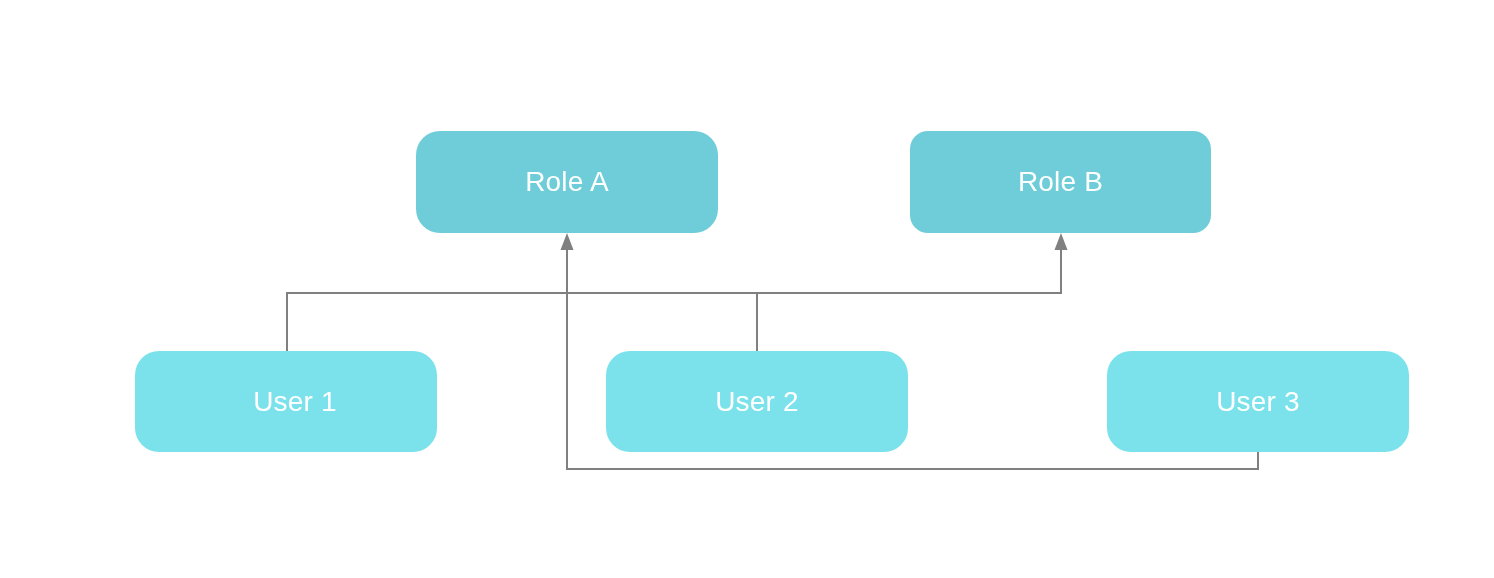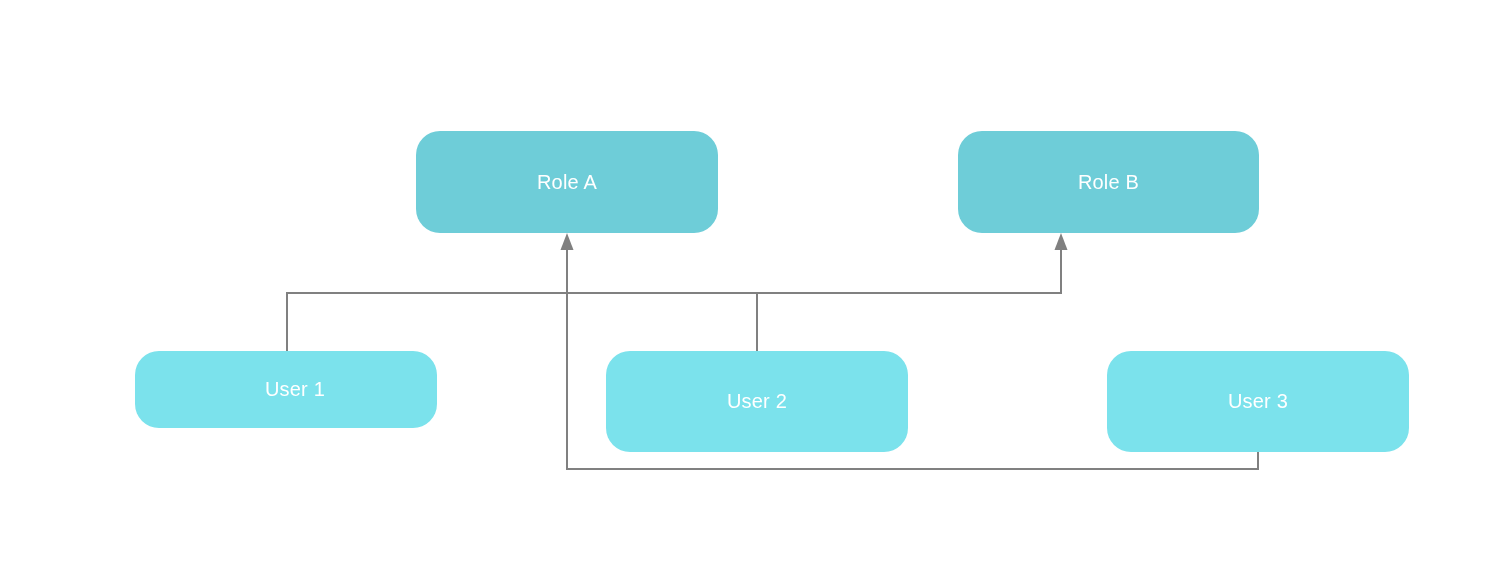--- a/index.html
+++ b/index.html
@@ -22,31 +22,31 @@
     pointer-events: none;
   }
 
   .node {
     position: absolute;
     border-radius: 24px;
     display: flex;
     align-items: center;
     justify-content: center;
     color: #ffffff;
-    font-size: 20px;
+    font-size: 28px;
     font-weight: 400;
     letter-spacing: 0.2px;
     z-index: 2;
   }
   .node.role { background: #6ECDD8; }
   .node.user { background: #7BE2EC; }
 
   #node-role-a { left: 416px;  top: 131px; width: 302px; height: 102px; }
-  #node-role-b { left: 958px;  top: 131px; width: 301px; height: 102px; }
-  #node-user-1 { left: 135px;  top: 351px; width: 302px; height: 77px; padding-left: 18px; }
+  #node-role-b { left: 910px;  top: 131px; width: 301px; height: 102px; border-radius: 18px; }
+  #node-user-1 { left: 135px;  top: 351px; width: 302px; height: 101px; padding-left: 18px; }
   #node-user-2 { left: 606px;  top: 351px; width: 302px; height: 101px; text-align: right; }
   #node-user-3 { left: 1107px; top: 351px; width: 302px; height: 101px; }
 
   .edge-line { stroke: #808080; stroke-width: 2; fill: none; }
   .arrowhead { fill: #808080; stroke: none; }
 </style>
 </head>
 <body>
 
 <div class="canvas">

